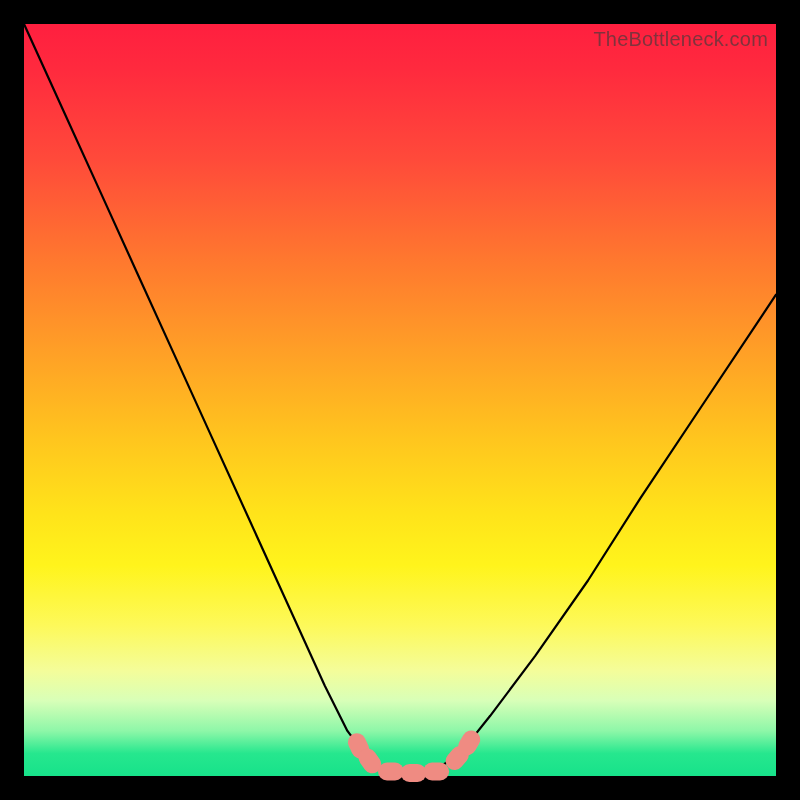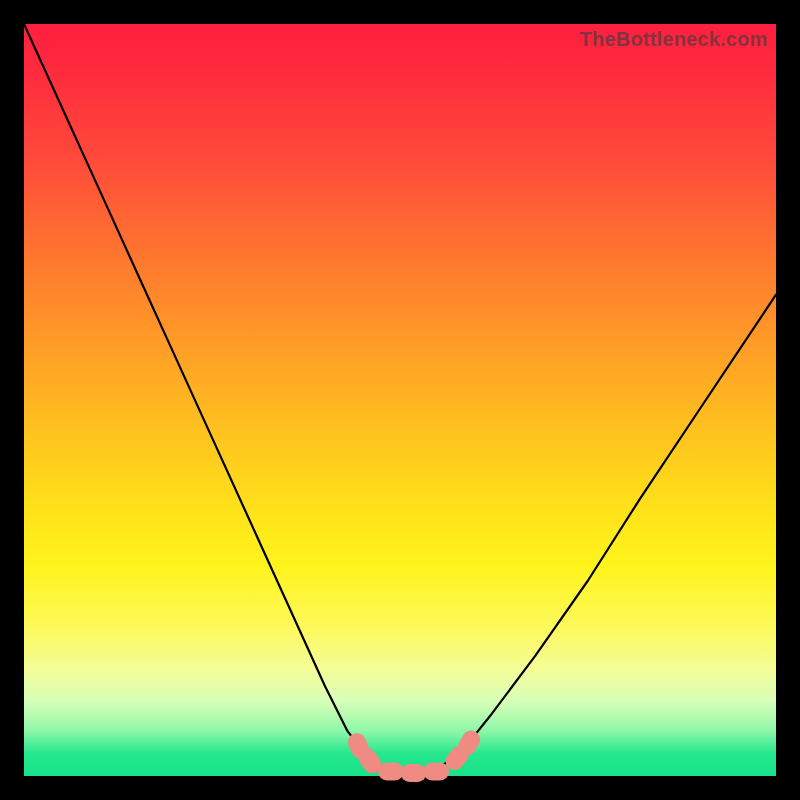--- a/index.html
+++ b/index.html
@@ -40,21 +40,21 @@
       #8ef7a8 94%,
       #26e78e 97%,
       #17e28a 100%
     );
   }
   .watermark {
     position: absolute;
     top: 4px;
     right: 8px;
     font-size: 20px;
-    font-weight: 700;
+    font-weight: 400;
     color: rgba(60,60,60,0.65);
     letter-spacing: 0.2px;
     user-select: none;
   }
   svg.overlay {
     position: absolute;
     left: 0;
     top: 0;
     width: 752px;
     height: 752px;

